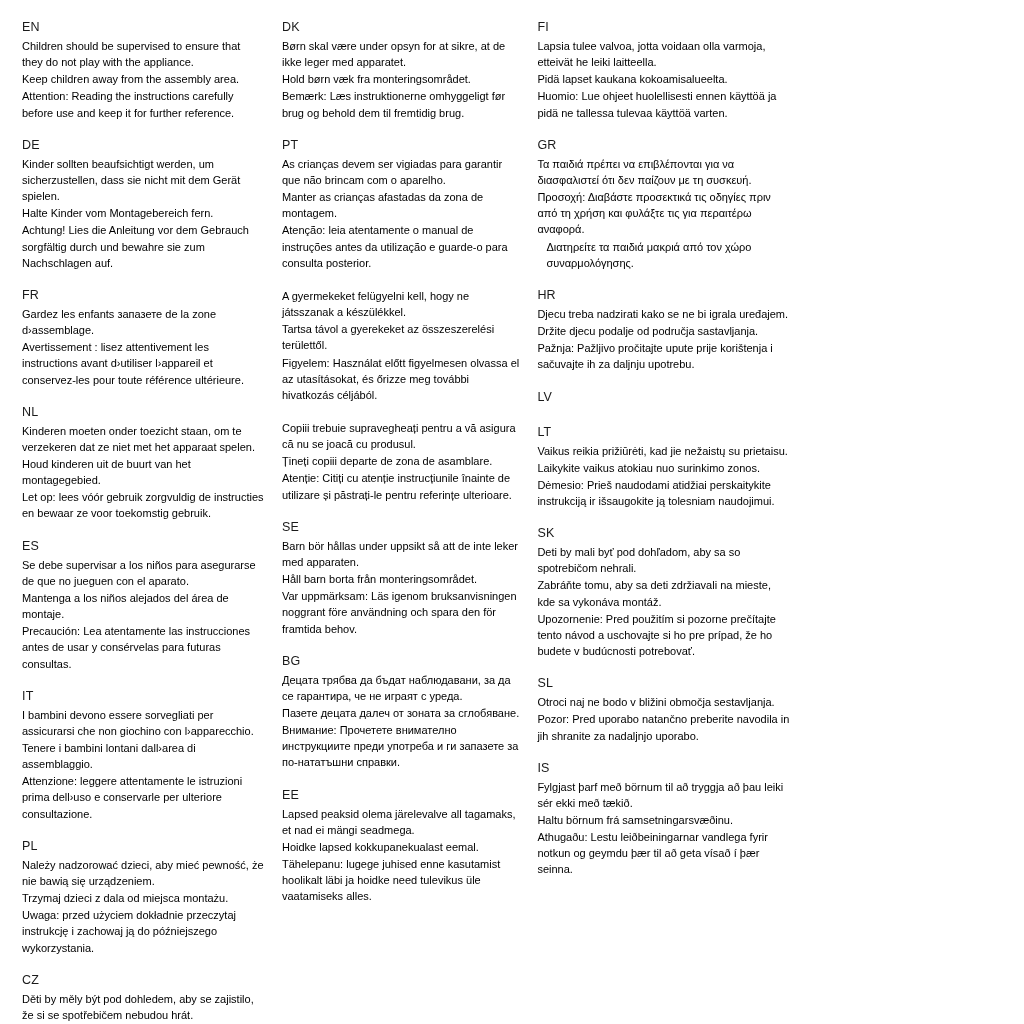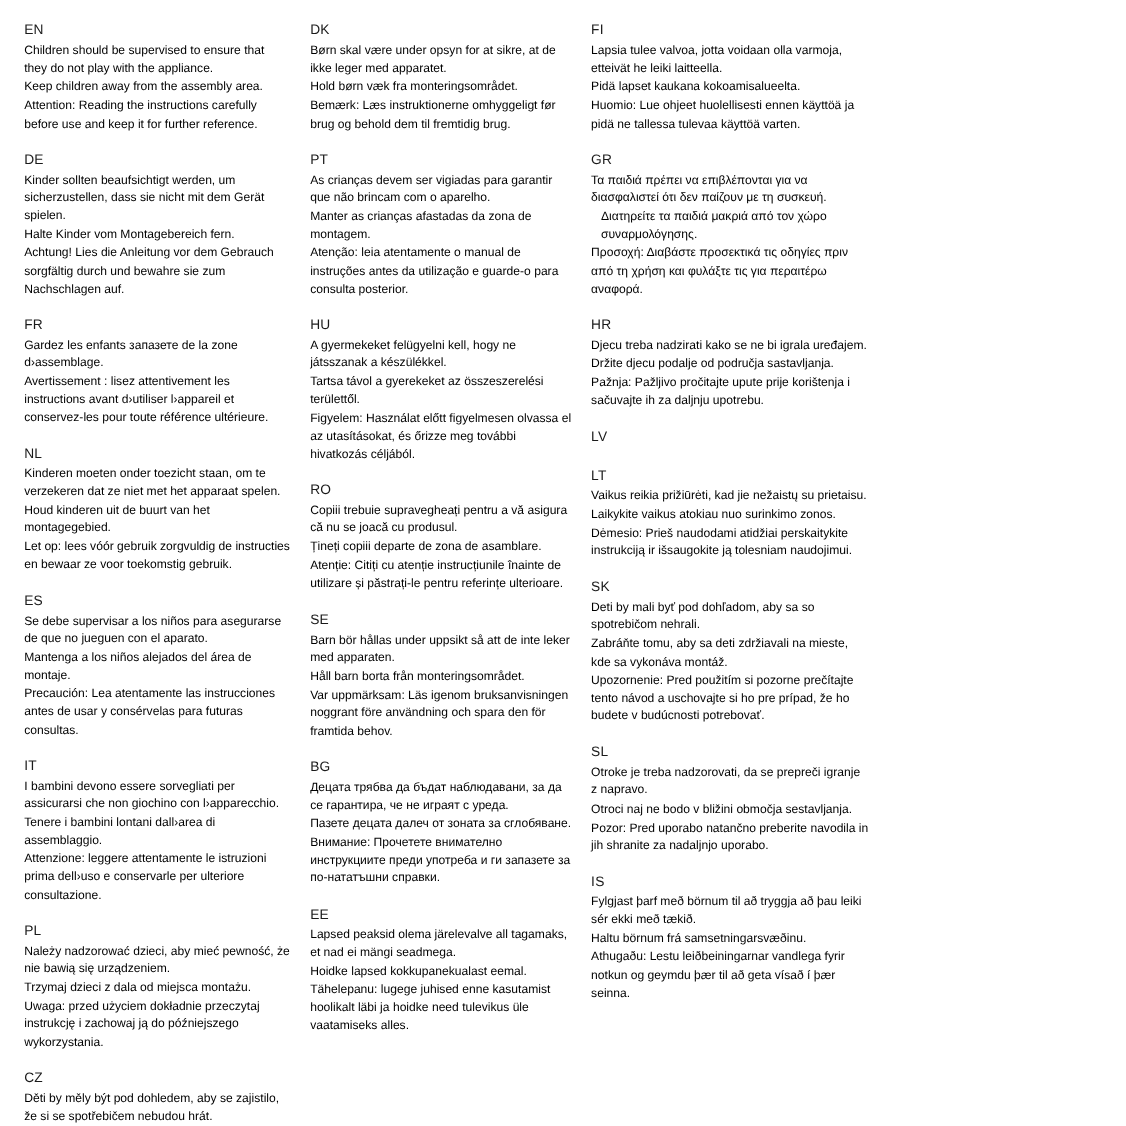--- a/index.html
+++ b/index.html
@@ -143,29 +143,27 @@
       </div>
       <div class="block">
         <div class="lang-code">PT</div>
         <div class="lines">
           <p class="line">As crianças devem ser vigiadas para garantir que não brincam com o aparelho.</p>
           <p class="line">Manter as crianças afastadas da zona de montagem.</p>
           <p class="line">Atenção: leia atentamente o manual de instruções antes da utilização e guarde-o para consulta posterior.</p>
         </div>
       </div>
       <div class="block">
-        <div class="lang-code">HU</div>
         <div class="lines">
           <p class="line">A gyermekeket felügyelni kell, hogy ne játsszanak a készülékkel.</p>
           <p class="line">Tartsa távol a gyerekeket az összeszerelési területtől.</p>
           <p class="line">Figyelem: Használat előtt figyelmesen olvassa el az utasításokat, és őrizze meg további hivatkozás céljából.</p>
         </div>
       </div>
       <div class="block">
-        <div class="lang-code">RO</div>
         <div class="lines">
           <p class="line">Copiii trebuie supravegheați pentru a vă asigura că nu se joacă cu produsul.</p>
           <p class="line">Țineți copiii departe de zona de asamblare.</p>
           <p class="line">Atenție: Citiți cu atenție instrucțiunile înainte de utilizare și păstrați-le pentru referințe ulterioare.</p>
         </div>
       </div>
       <div class="block">
         <div class="lang-code">SE</div>
         <div class="lines">
           <p class="line">Barn bör hållas under uppsikt så att de inte leker med apparaten.</p>
@@ -196,22 +194,22 @@
         <div class="lines">
           <p class="line">Lapsia tulee valvoa, jotta voidaan olla varmoja, etteivät he leiki laitteella.</p>
           <p class="line">Pidä lapset kaukana kokoamisalueelta.</p>
           <p class="line">Huomio: Lue ohjeet huolellisesti ennen käyttöä ja pidä ne tallessa tulevaa käyttöä varten.</p>
         </div>
       </div>
       <div class="block">
         <div class="lang-code">GR</div>
         <div class="lines">
           <p class="line">Τα παιδιά πρέπει να επιβλέπονται για να διασφαλιστεί ότι δεν παίζουν με τη συσκευή.</p>
+          <p class="line">Προσοχή: Διαβάστε προσεκτικά τις οδηγίες πριν από τη χρήση και φυλάξτε τις για περαιτέρω αναφορά.</p>
           <p class="line indent">Διατηρείτε τα παιδιά μακριά από τον χώρο συναρμολόγησης.</p>
-          <p class="line">Προσοχή: Διαβάστε προσεκτικά τις οδηγίες πριν από τη χρήση και φυλάξτε τις για περαιτέρω αναφορά.</p>
         </div>
       </div>
       <div class="block">
         <div class="lang-code">HR</div>
         <div class="lines">
           <p class="line">Djecu treba nadzirati kako se ne bi igrala uređajem.</p>
           <p class="line">Držite djecu podalje od područja sastavljanja.</p>
           <p class="line">Pažnja: Pažljivo pročitajte upute prije korištenja i sačuvajte ih za daljnju upotrebu.</p>
         </div>
       </div>
@@ -230,21 +228,20 @@
         <div class="lang-code">SK</div>
         <div class="lines">
           <p class="line">Deti by mali byť pod dohľadom, aby sa so spotrebičom nehrali.</p>
           <p class="line">Zabráňte tomu, aby sa deti zdržiavali na mieste, kde sa vykonáva montáž.</p>
           <p class="line">Upozornenie: Pred použitím si pozorne prečítajte tento návod a uschovajte si ho pre prípad, že ho budete v budúcnosti potrebovať.</p>
         </div>
       </div>
       <div class="block">
         <div class="lang-code">SL</div>
         <div class="lines">
-          <p class="line">Otroke je treba nadzorovati, da se prepreči igranje z napravo.</p>
           <p class="line">Otroci naj ne bodo v bližini območja sestavljanja.</p>
           <p class="line">Pozor: Pred uporabo natančno preberite navodila in jih shranite za nadaljnjo uporabo.</p>
         </div>
       </div>
       <div class="block">
         <div class="lang-code">IS</div>
         <div class="lines">
           <p class="line">Fylgjast þarf með börnum til að tryggja að þau leiki sér ekki með tækið.</p>
           <p class="line">Haltu börnum frá samsetningarsvæðinu.</p>
           <p class="line">Athugaðu: Lestu leiðbeiningarnar vandlega fyrir notkun og geymdu þær til að geta vísað í þær seinna.</p>

